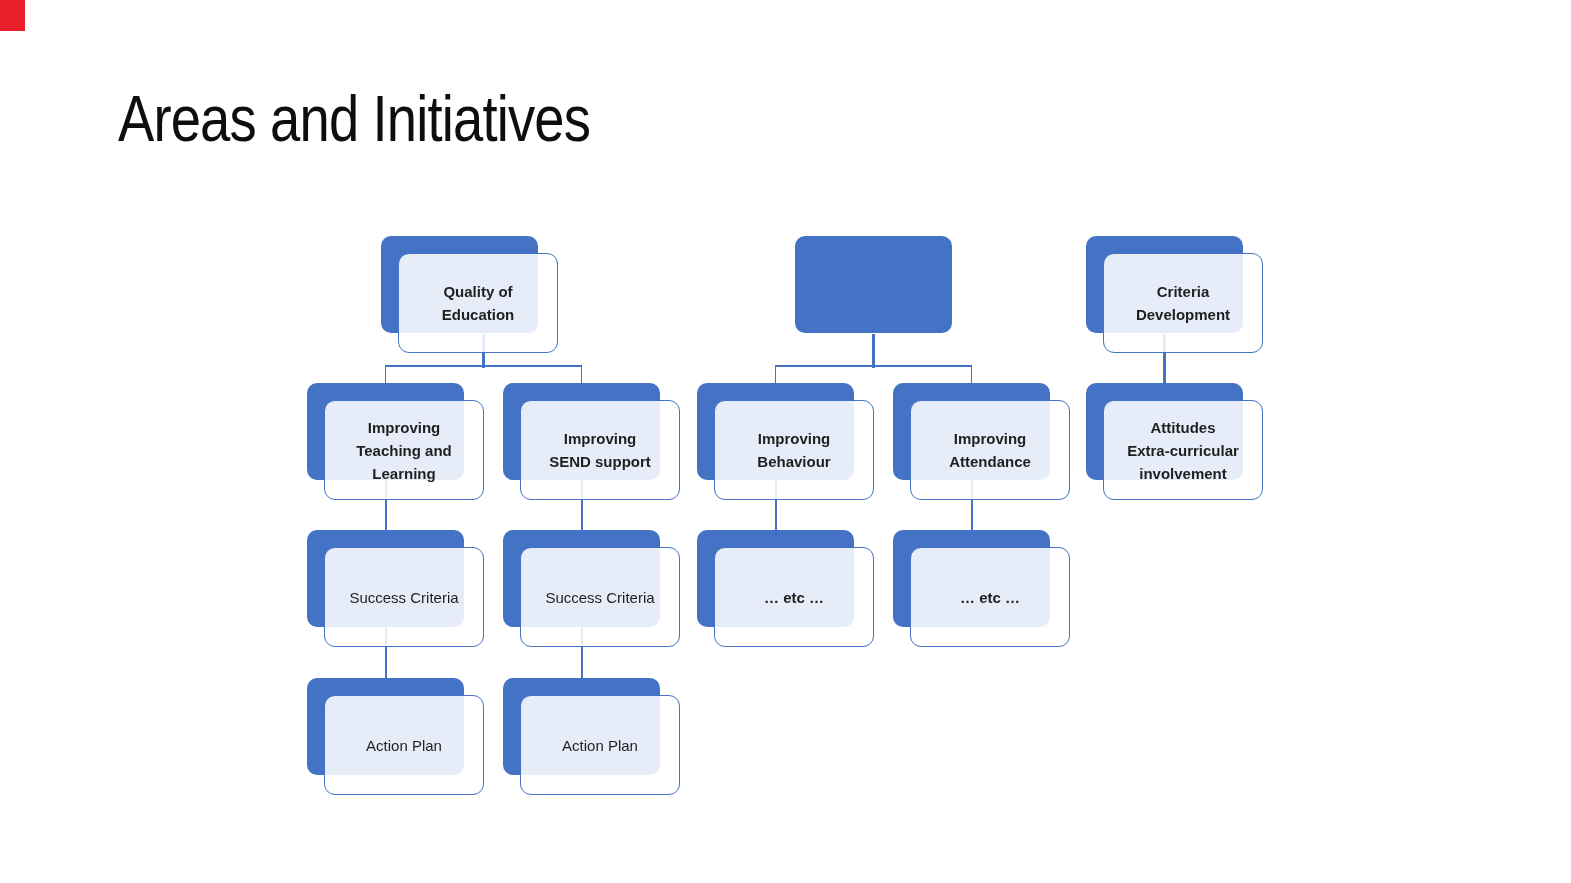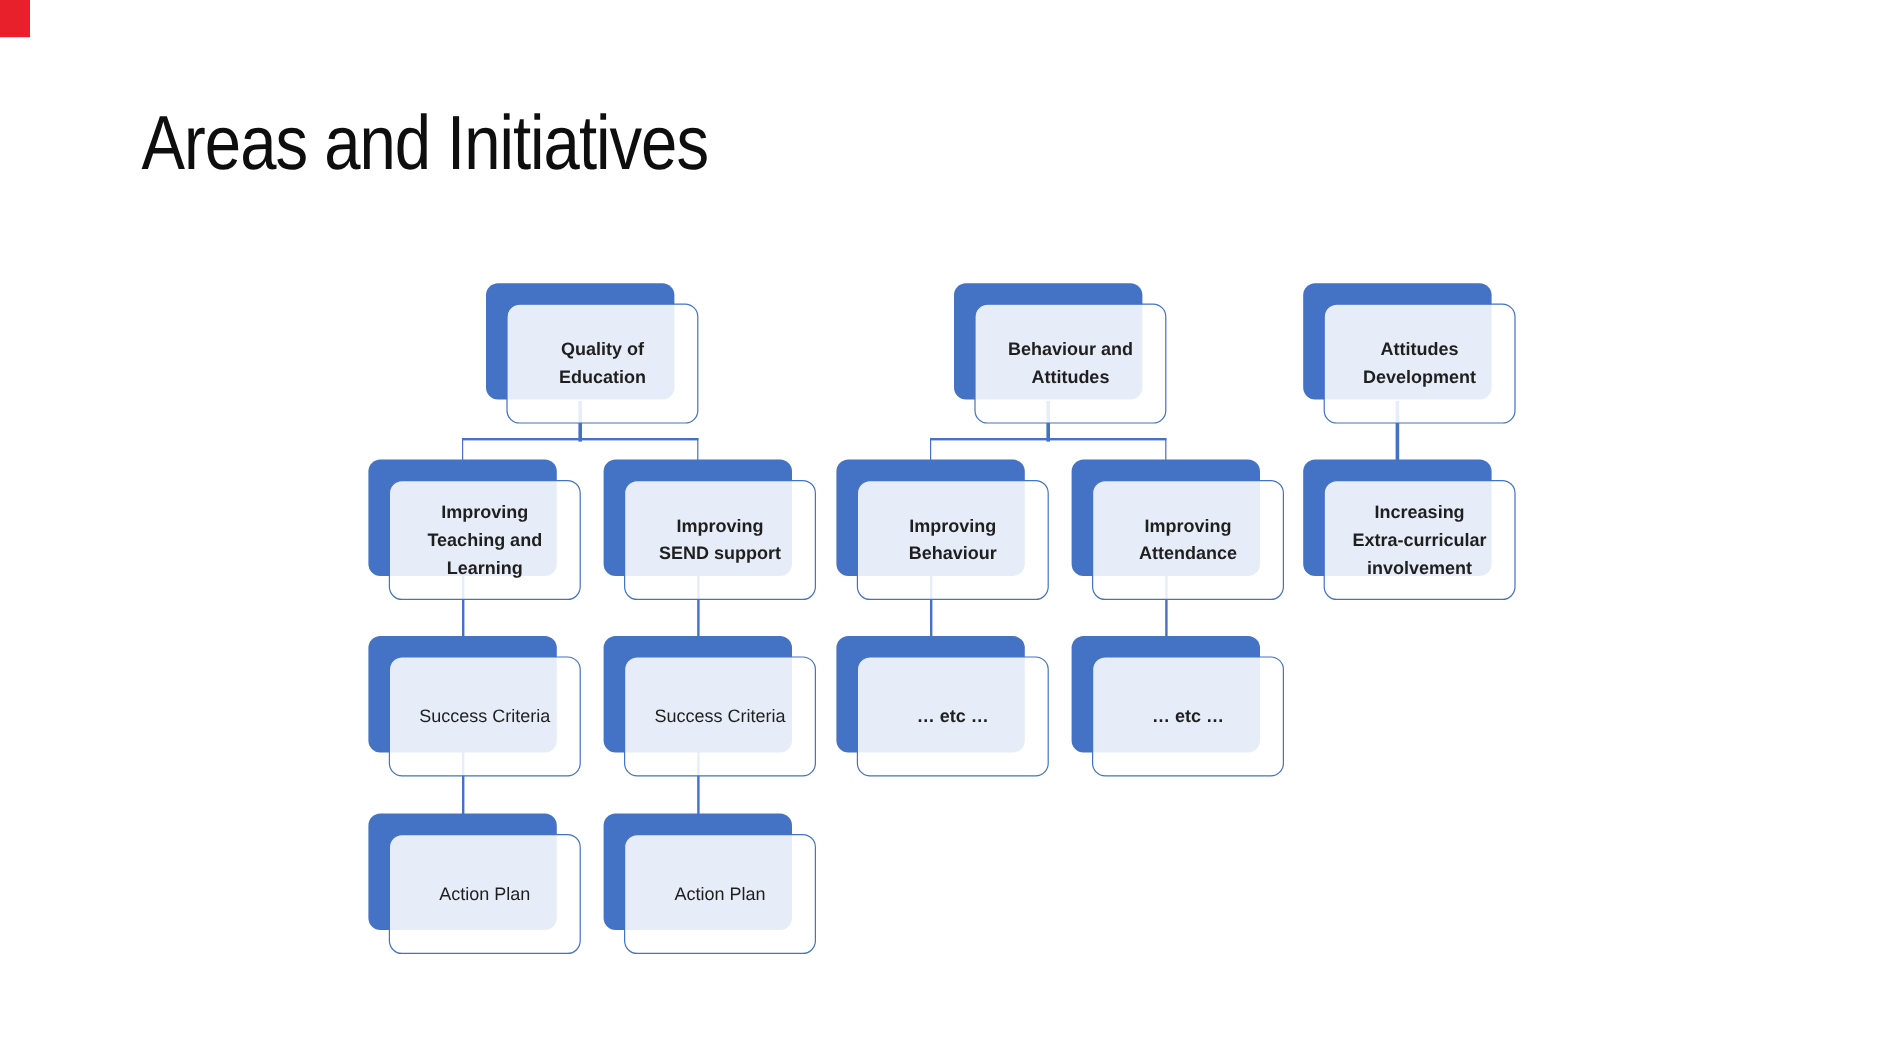--- a/index.html
+++ b/index.html
@@ -54,38 +54,34 @@
   <div class="connector" style="left:970.7px;top:365.4px;width:1.7px;height:18.6px;"></div>
 
   <div class="connector" style="left:384.5px;top:479px;width:2px;height:53px;"></div>
   <div class="connector" style="left:580.5px;top:479px;width:2px;height:53px;"></div>
   <div class="connector" style="left:774.5px;top:479px;width:2px;height:53px;"></div>
   <div class="connector" style="left:970.5px;top:479px;width:2px;height:53px;"></div>
 
   <div class="connector" style="left:384.5px;top:626px;width:2px;height:53px;"></div>
   <div class="connector" style="left:580.5px;top:626px;width:2px;height:53px;"></div>
 
-  <div class="node" style="left:405px;top:236px;">
+  <div class="node" style="left:381px;top:236px;">
     <div class="back"></div>
     <div class="front">
       <span class="label bold">Quality of
 Education</span>
     </div>
   </div>
   <div class="node" style="left:795px;top:236px;">
     <div class="back"></div>
-    <div class="front">
-      <span class="label bold">Behaviour and
-Attitudes</span>
-    </div>
   </div>
   <div class="node" style="left:1086px;top:236px;">
     <div class="back"></div>
     <div class="front">
-      <span class="label bold">Attitudes
+      <span class="label bold">Criteria
 Development</span>
     </div>
   </div>
 
   <div class="node" style="left:307px;top:383px;">
     <div class="back"></div>
     <div class="front">
       <span class="label bold">Improving
 Teaching and
 Learning</span>
@@ -108,21 +104,21 @@
   <div class="node" style="left:893px;top:383px;">
     <div class="back"></div>
     <div class="front">
       <span class="label bold">Improving
 Attendance</span>
     </div>
   </div>
   <div class="node" style="left:1086px;top:383px;">
     <div class="back"></div>
     <div class="front">
-      <span class="label bold">Increasing
+      <span class="label bold">Attitudes
 Extra-curricular
 involvement</span>
     </div>
   </div>
 
   <div class="node" style="left:307px;top:530px;">
     <div class="back"></div>
     <div class="front">
       <span class="label">Success Criteria</span>
     </div>

